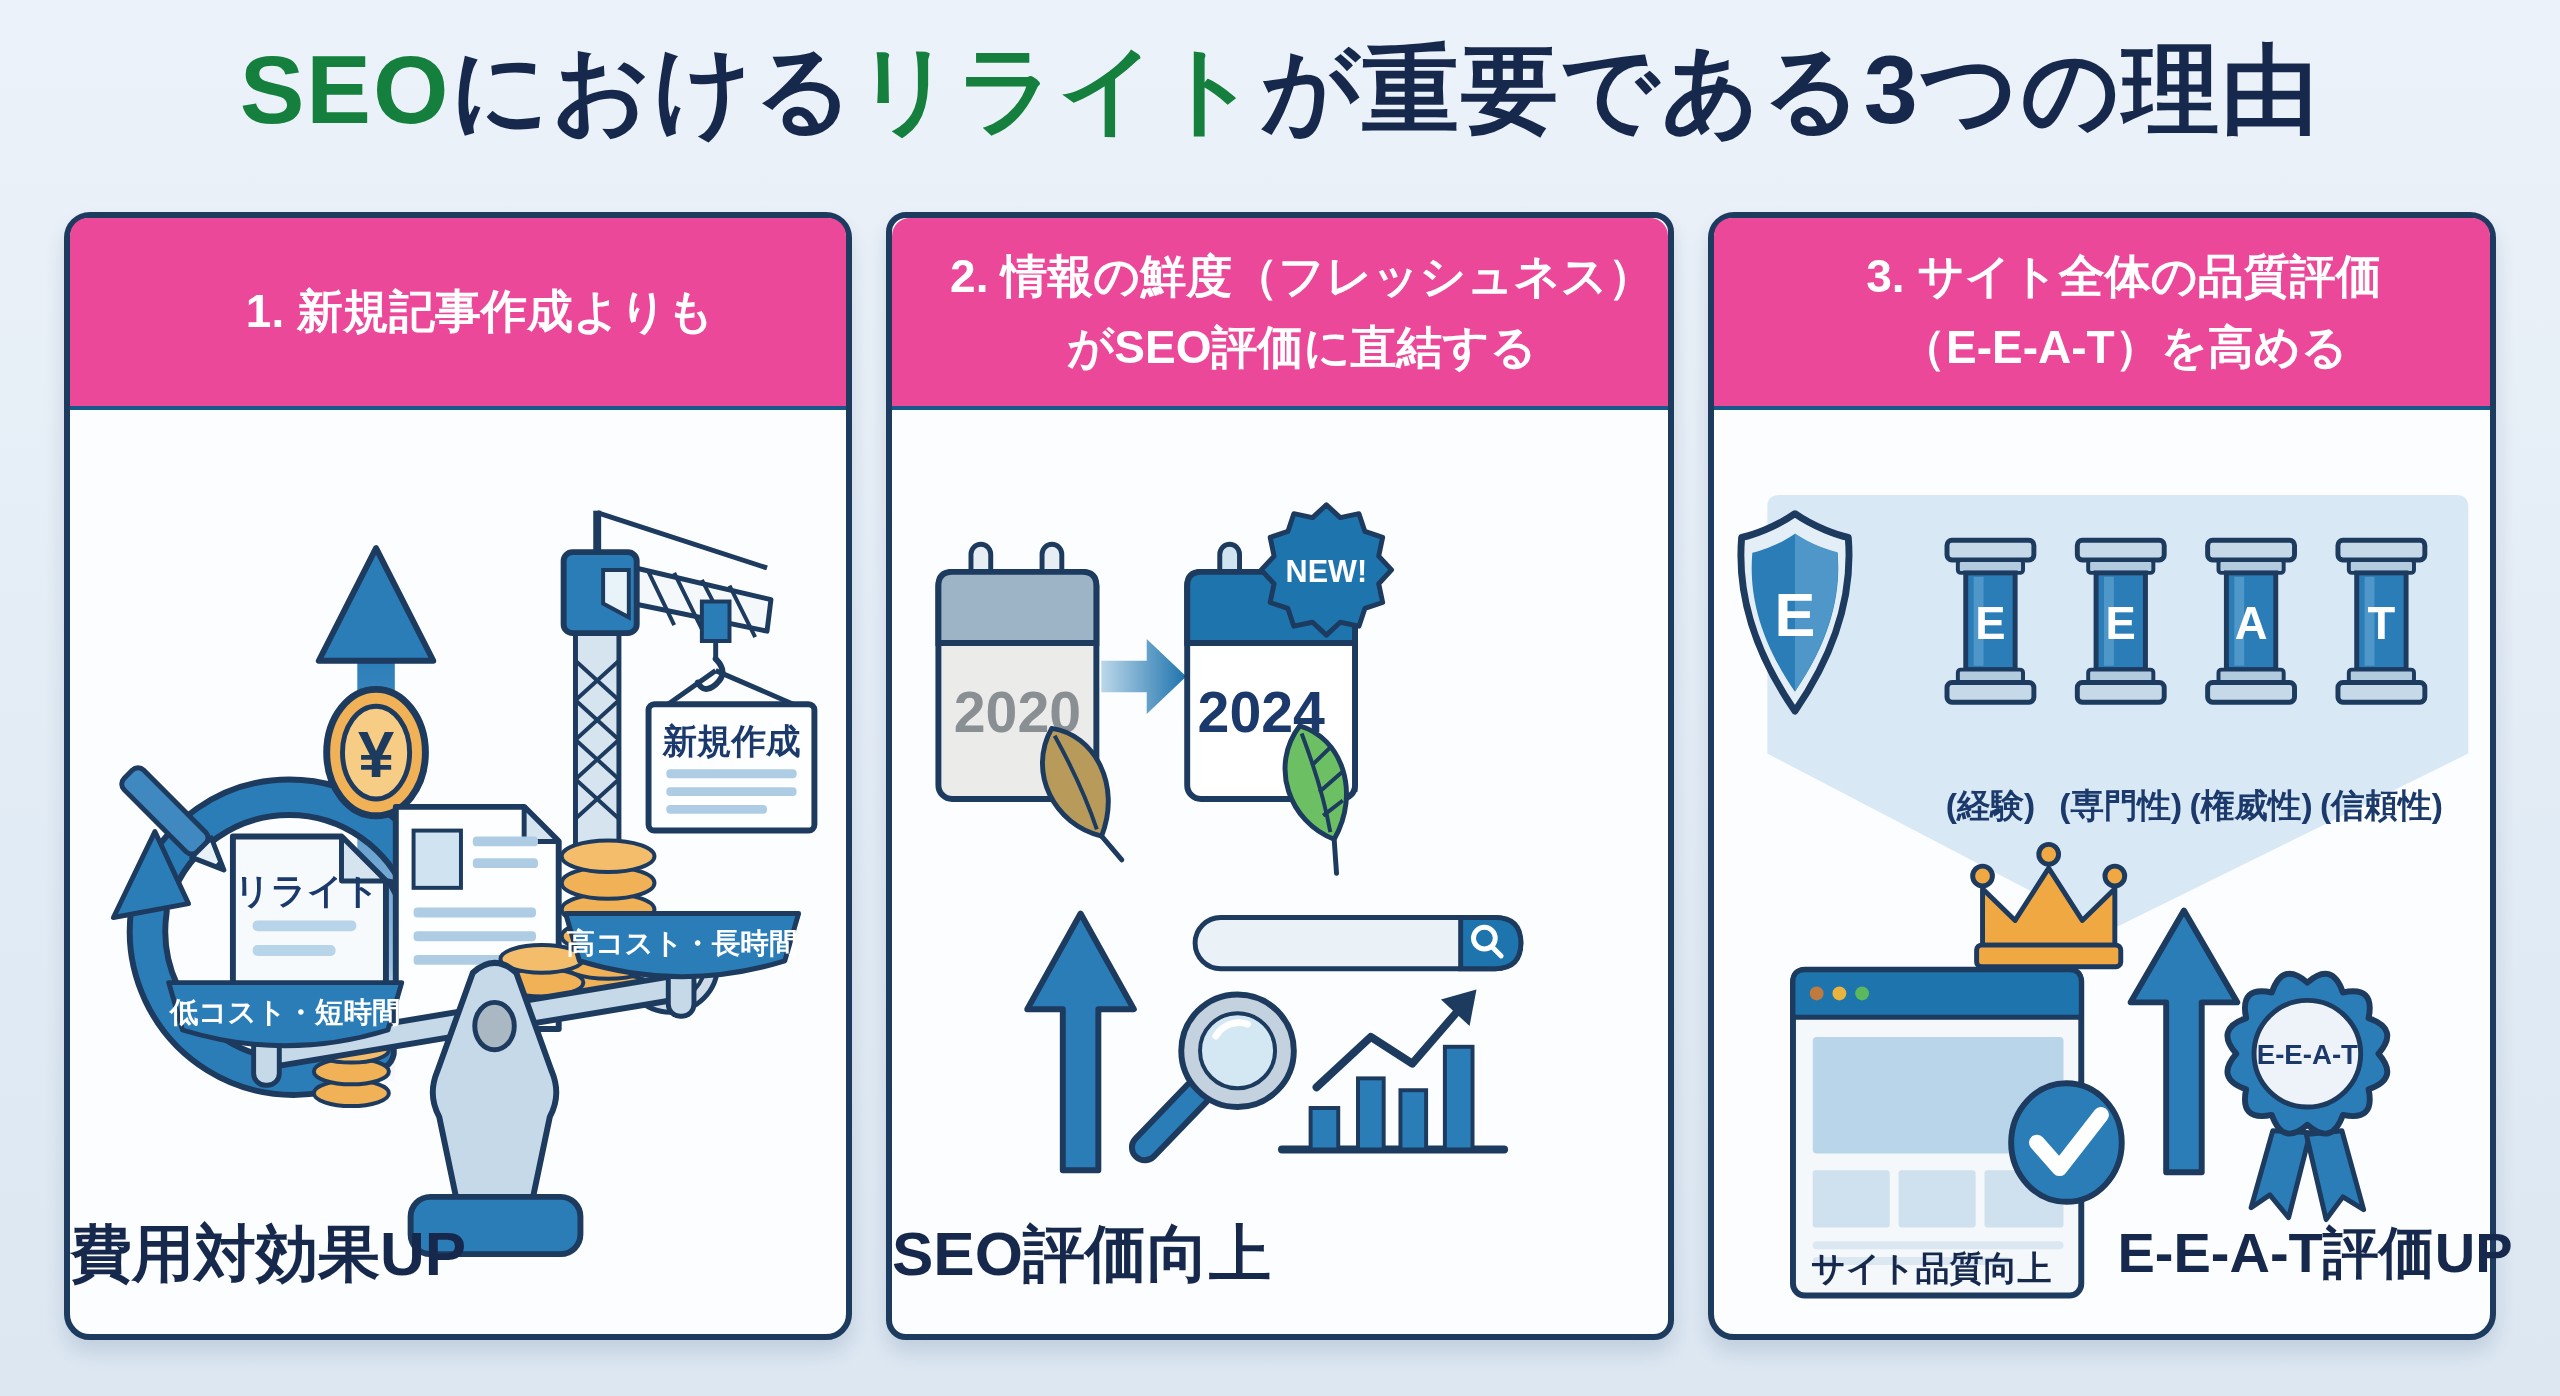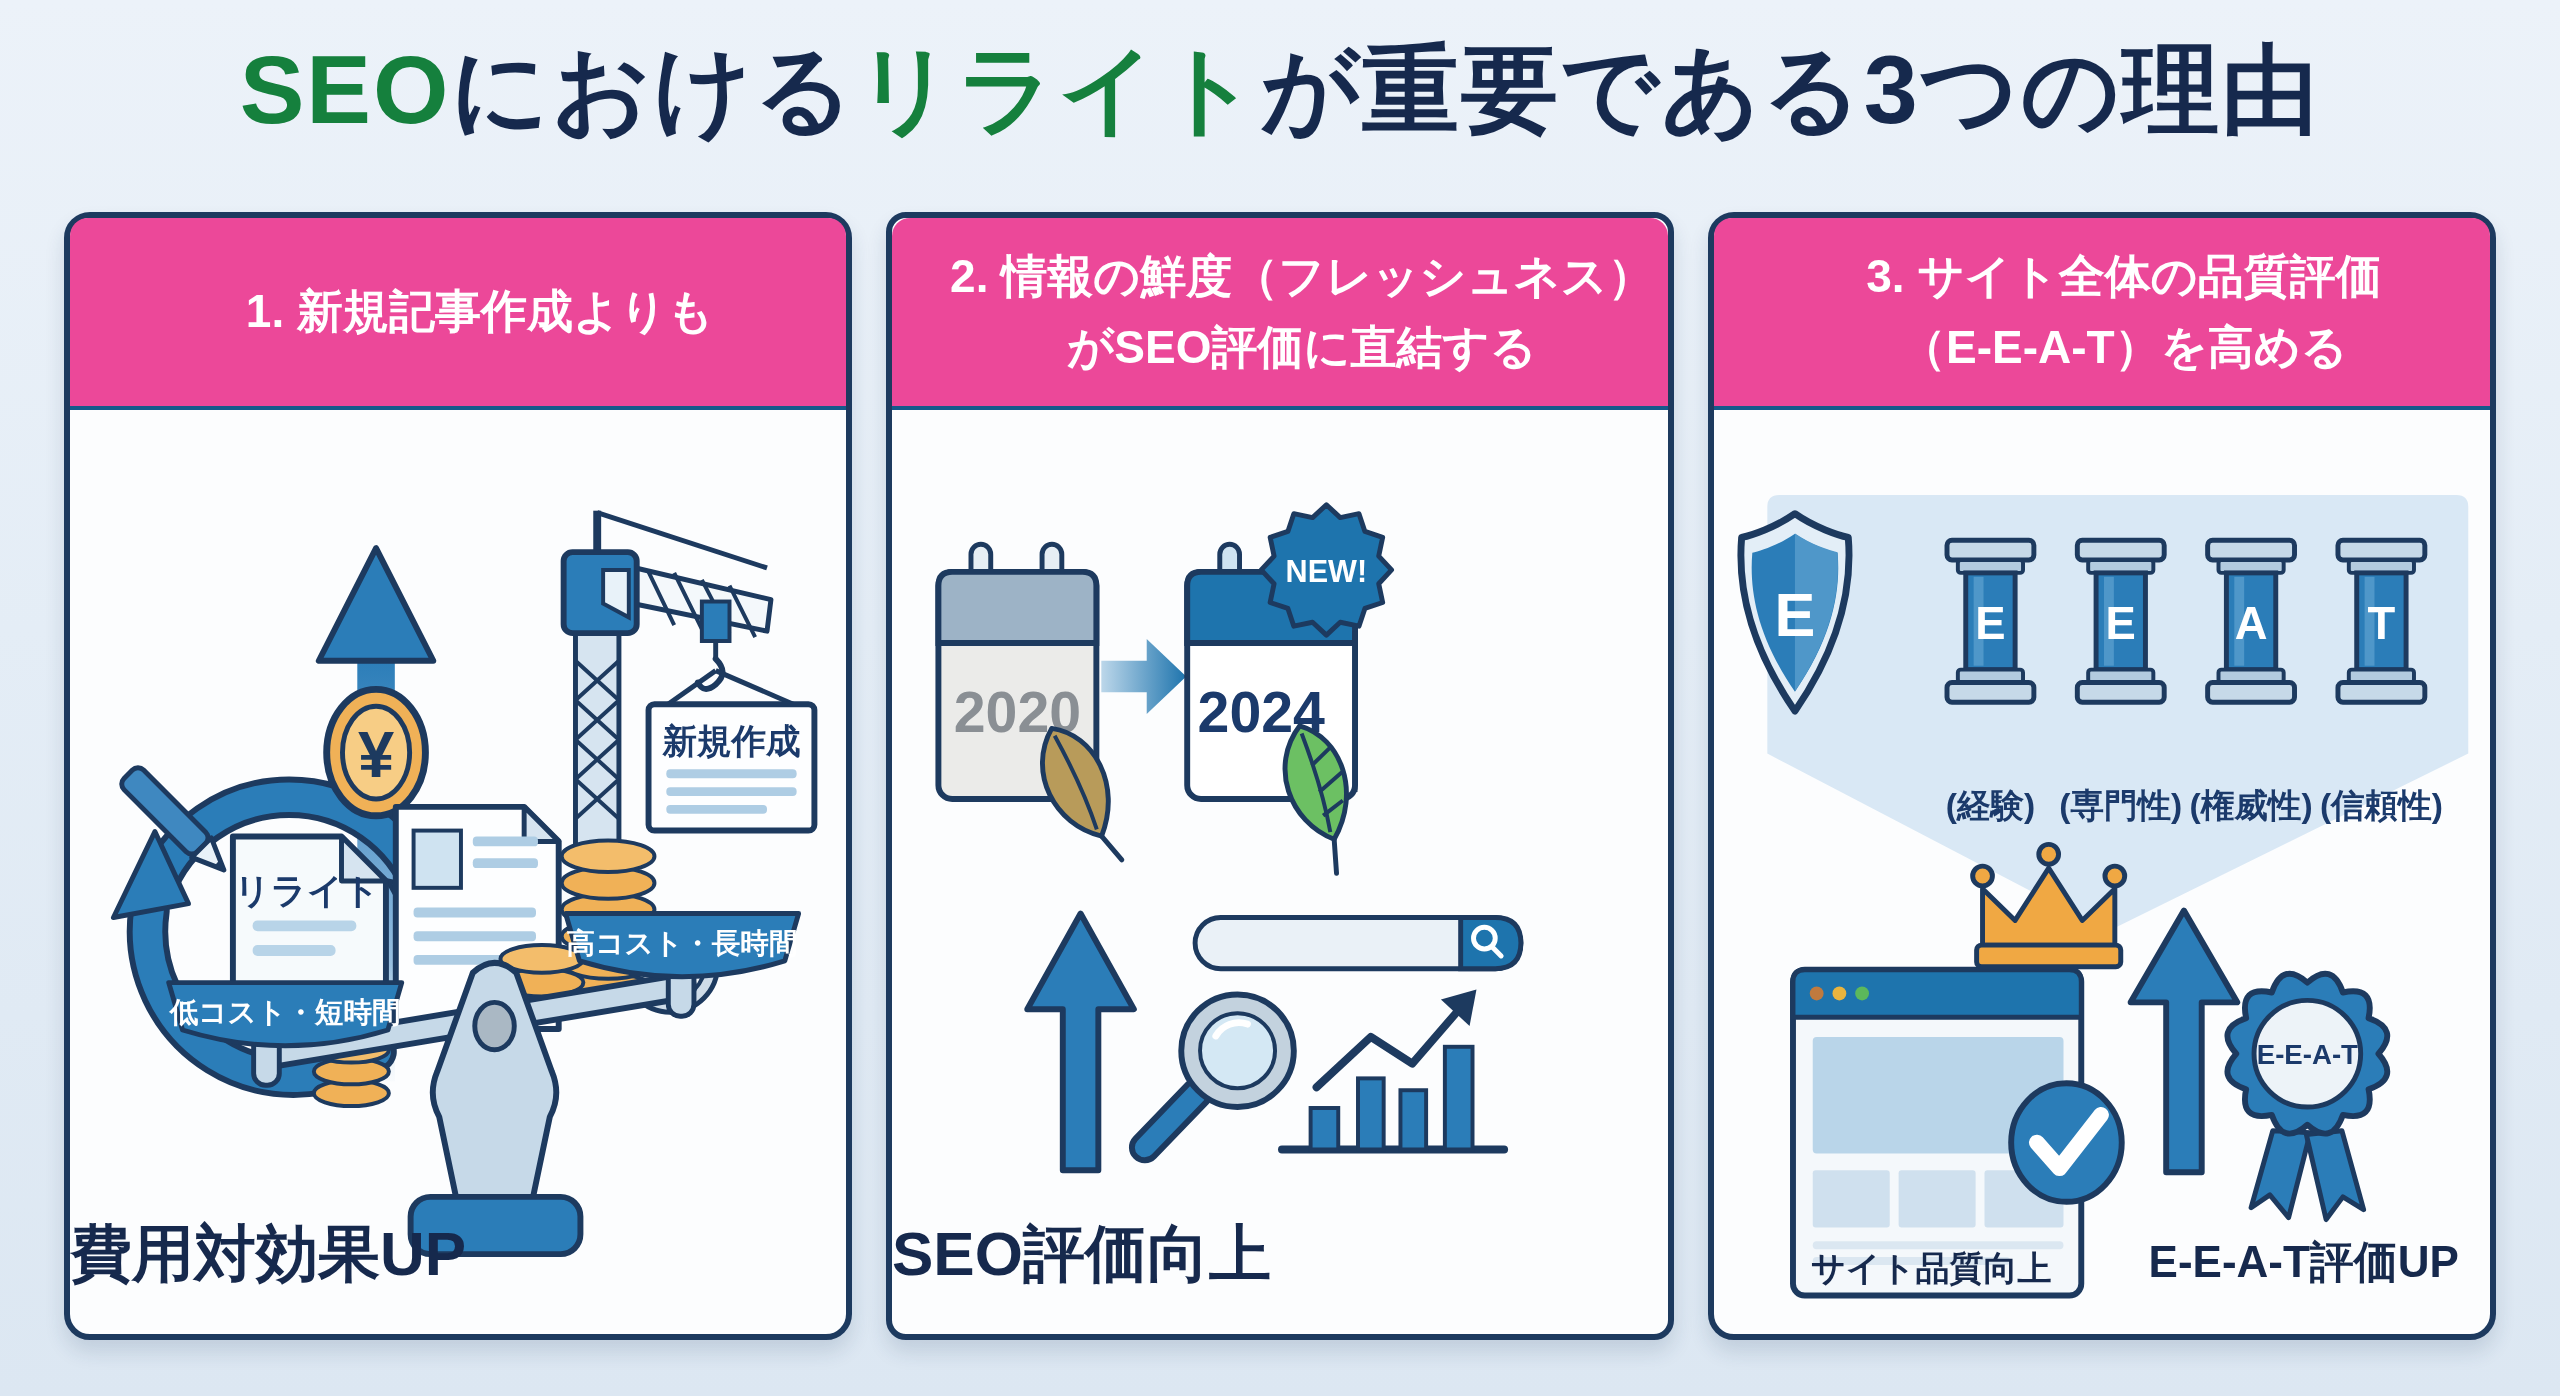--- a/index.html
+++ b/index.html
@@ -30,21 +30,21 @@
   .card-body{position:relative;height:930px;}
   .card-body svg{position:absolute;left:0;top:0;width:100%;height:100%;}
   .caption{
     position:absolute;bottom:44px;left:0;width:100%;
     font-size:62px;font-weight:800;color:#16294d;white-space:nowrap;
   }
   .caption-row{position:absolute;bottom:48px;left:0;width:100%;}
   .caption-row .cap-l{position:absolute;left:0;bottom:0;width:56%;text-align:center;
     font-size:34px;font-weight:800;color:#16294d;white-space:nowrap;}
   .caption-row .cap-r{position:absolute;left:52%;bottom:0;width:48%;text-align:center;
-    font-size:44px;font-weight:800;color:#16294d;white-space:nowrap;}
+    font-size:56px;font-weight:800;color:#16294d;white-space:nowrap;}
   text{font-family:"Liberation Sans","DejaVu Sans",sans-serif;}
 </style>
 </head>
 <body>
 
 <div class="title">
   <span class="blue">SEO</span><span>における</span><span class="blue">リライト</span><span>が重要である3つの理由</span>
 </div>
 
 <div class="card card1">

